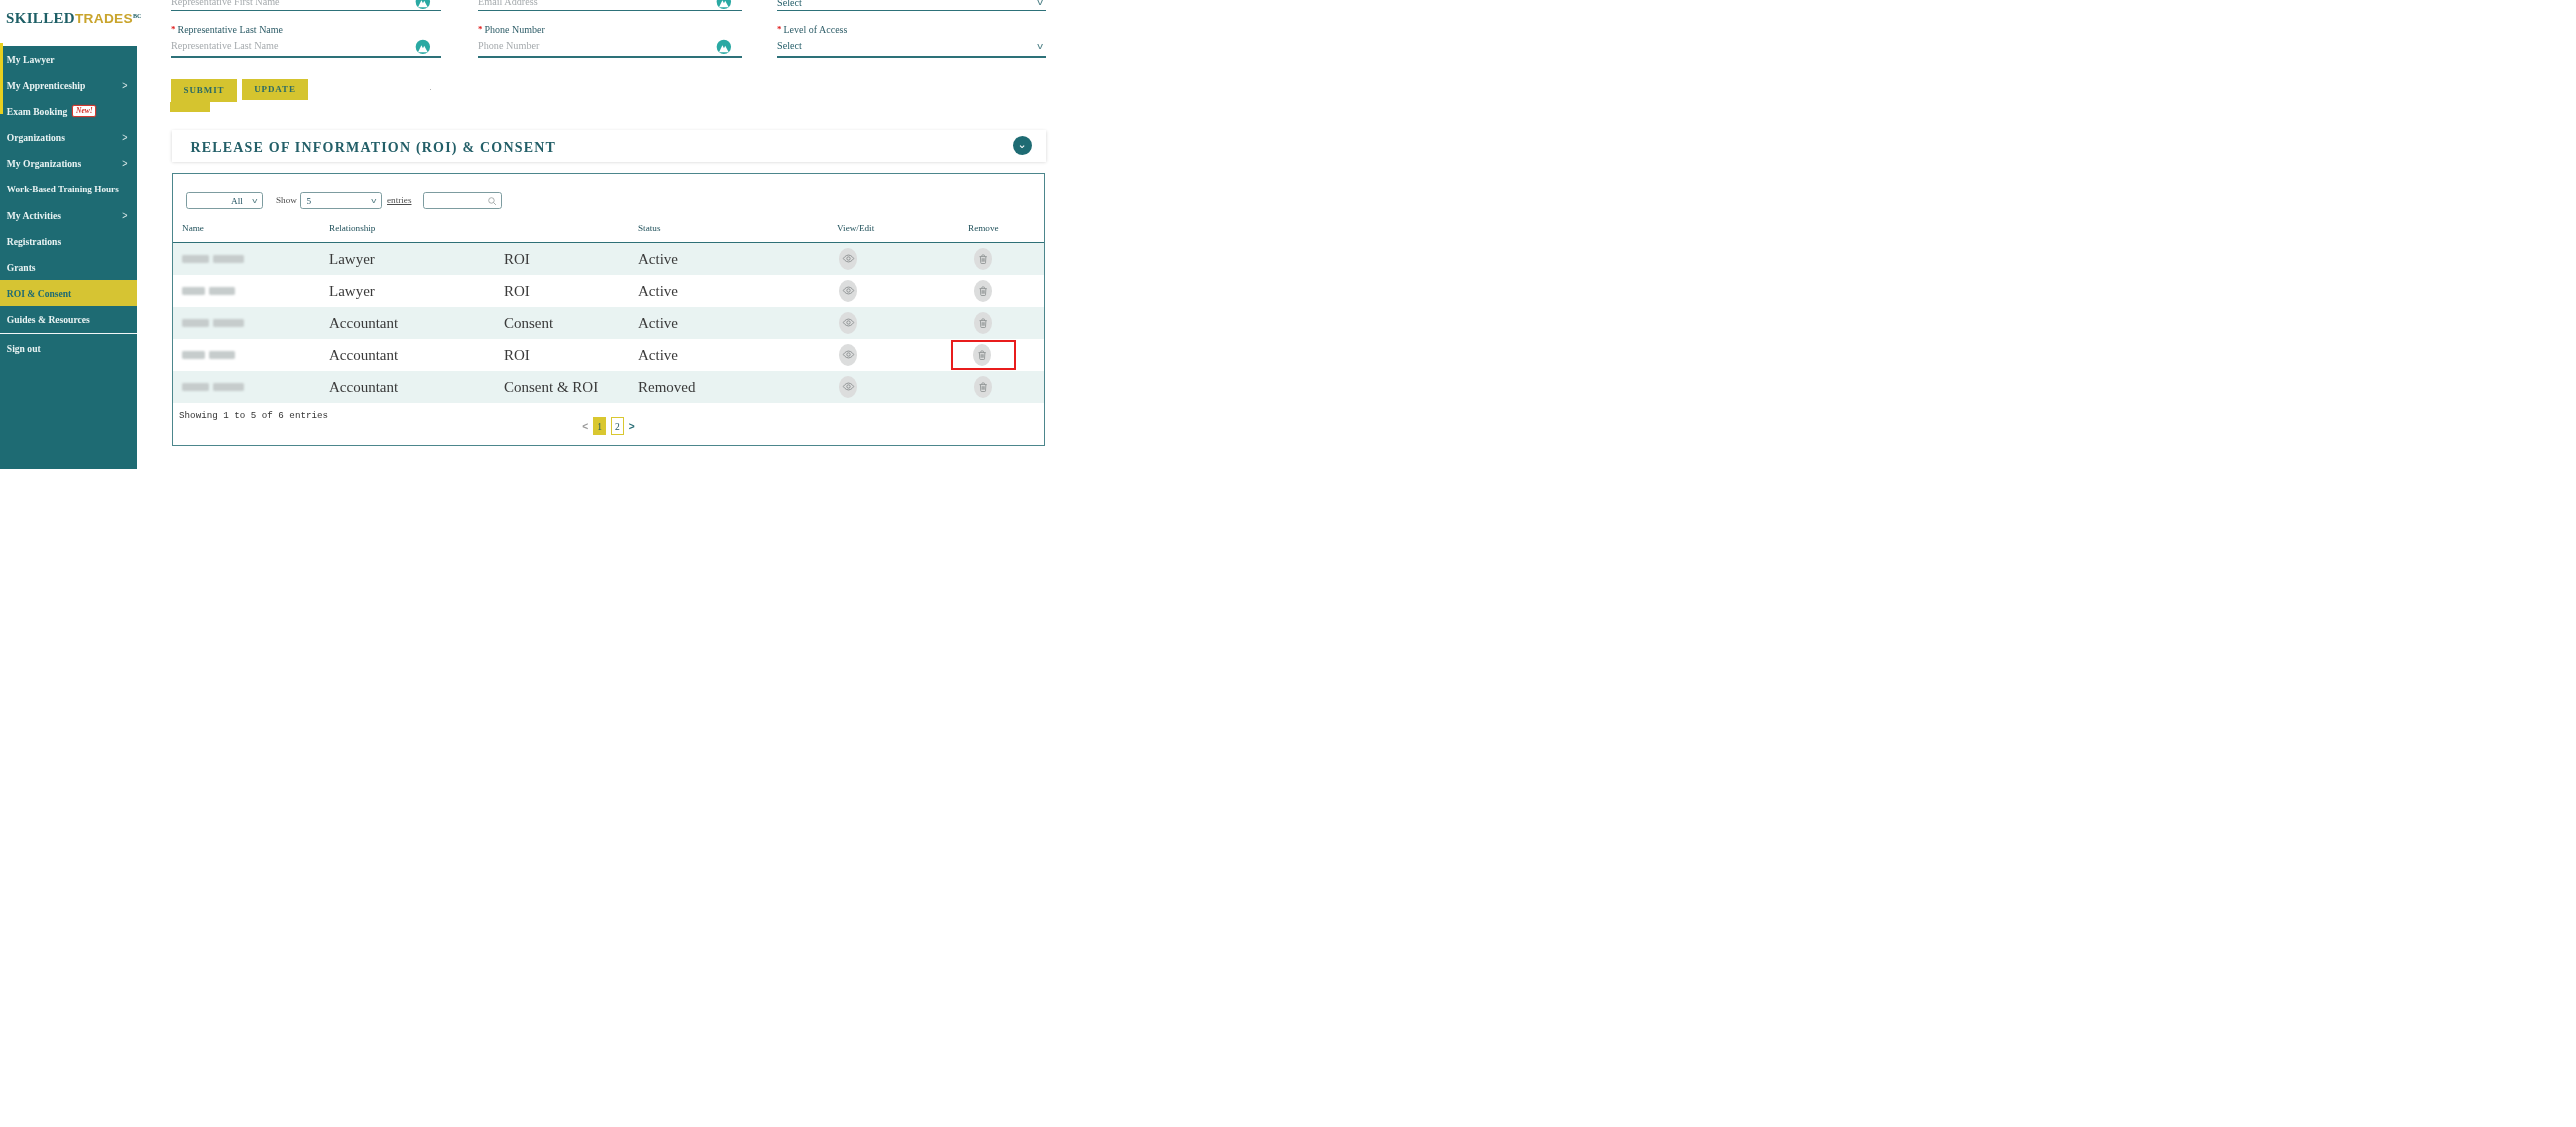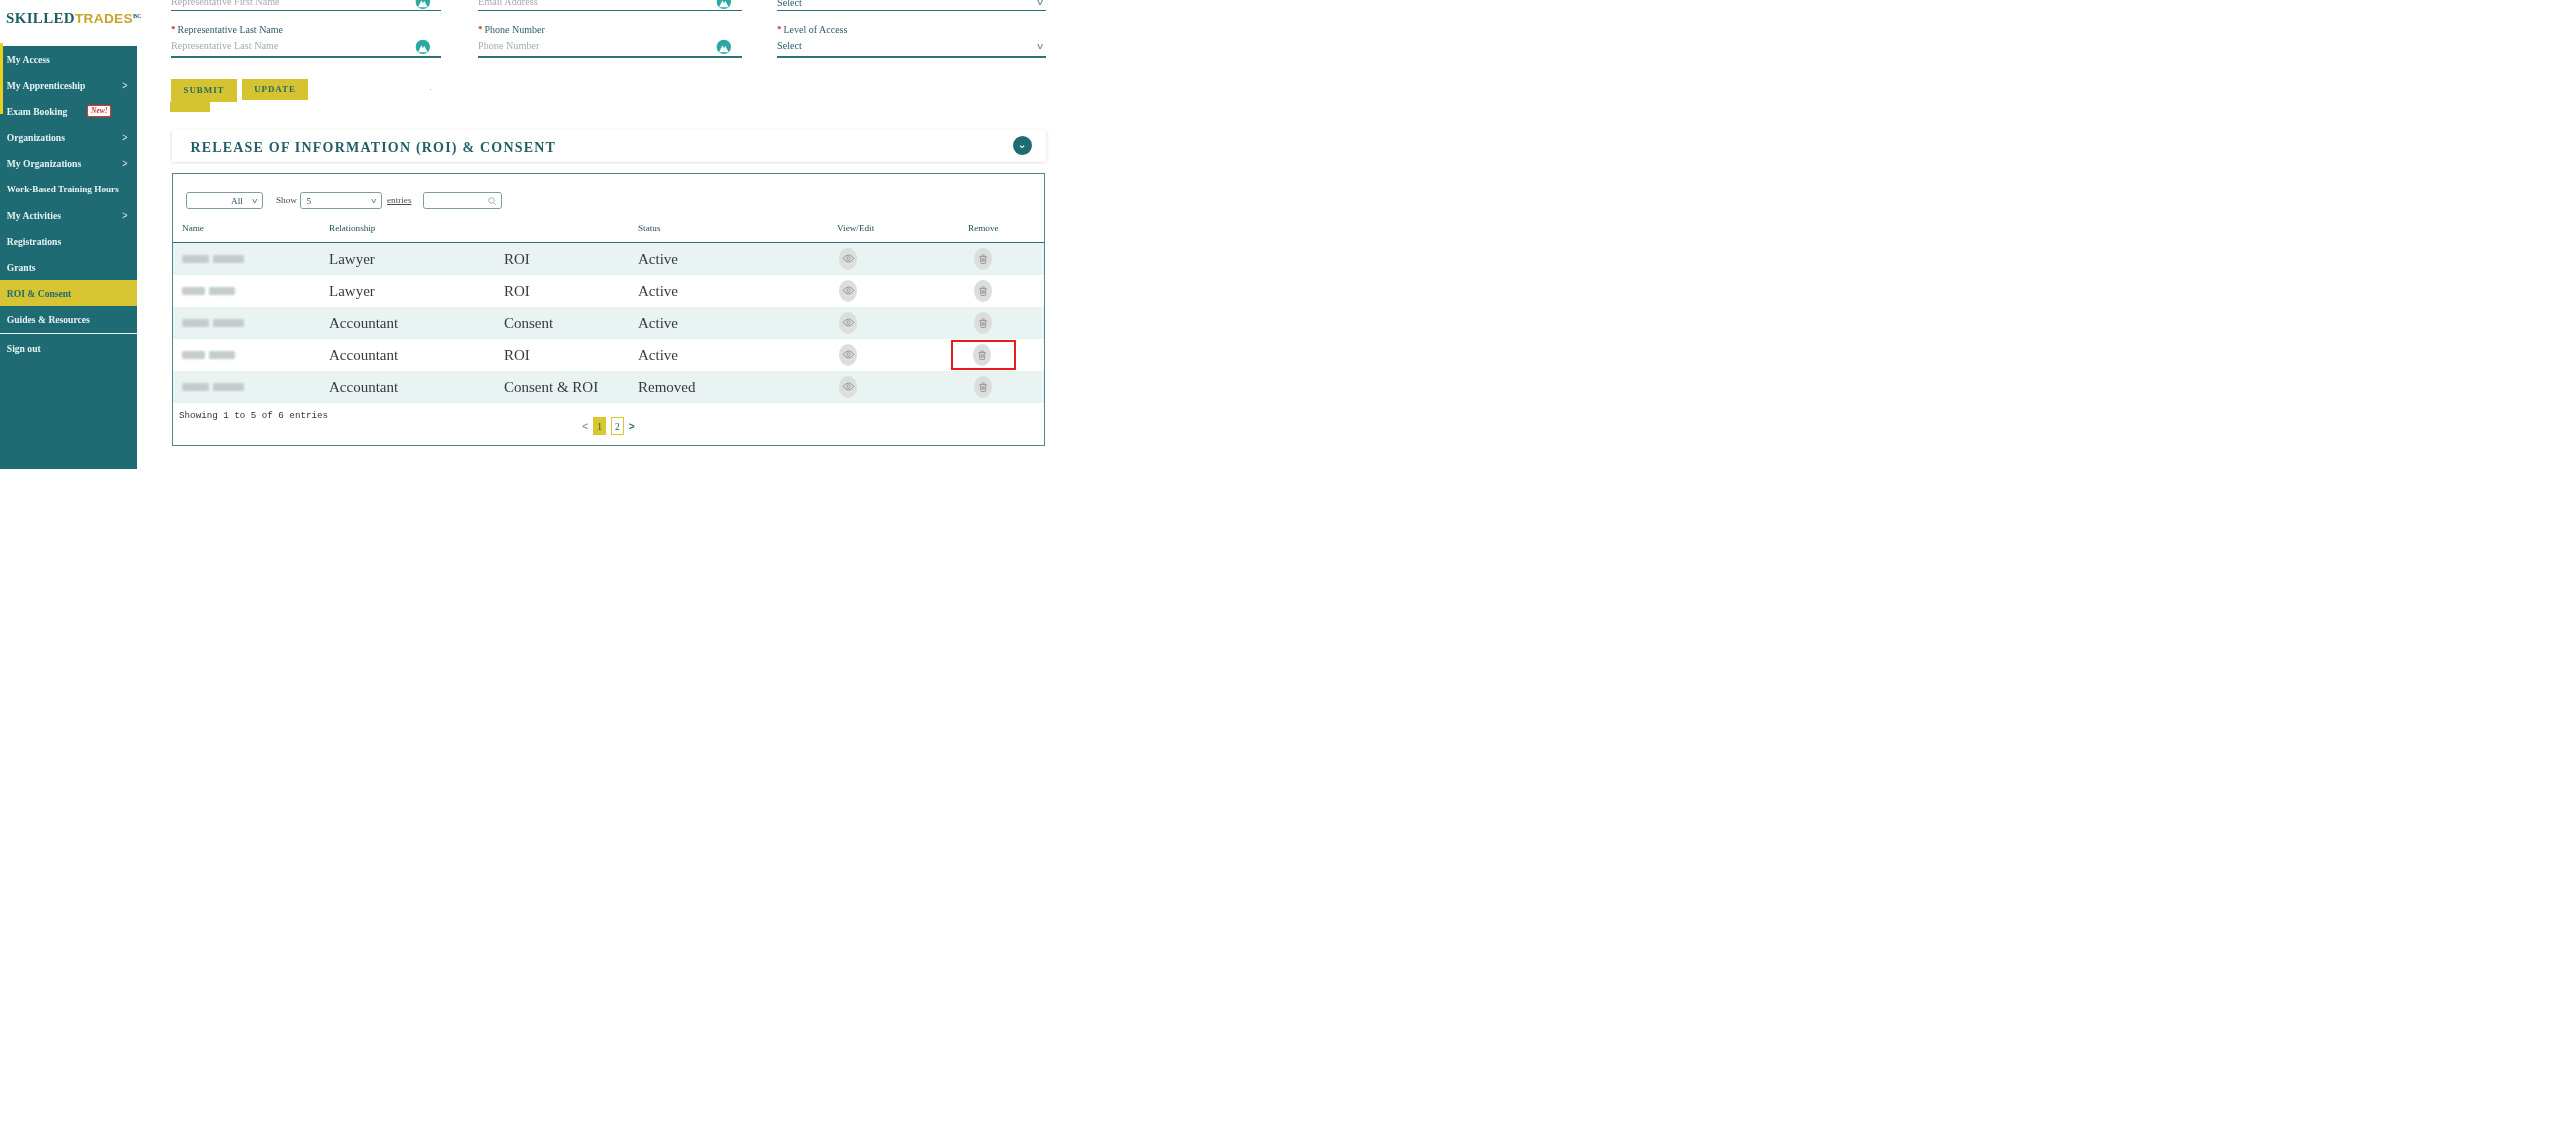--- a/index.html
+++ b/index.html
@@ -13,21 +13,21 @@
   .brand .w3 { font-family:"Liberation Serif",serif; font-weight:600; font-size:6.1px; color:#1e5f66; vertical-align:super; }
 
   
   .sidebar { position:absolute; left:0; top:46px; width:137px; height:423px; background:#1e6b73; }
   .yellow-strip { position:absolute; left:0; top:-3.4px; width:2.7px; height:71px; background:#e8d01f; }
   .side-item { position:relative; height:26px; display:flex; align-items:center; padding:0 9.6px 0 6.8px;
                color:#e9f3f3; font-size:9.6px; font-weight:bold; cursor:pointer; }
   .side-item .lbl { flex:0 1 auto; }
   .side-item .chev { margin-left:auto; font-family:"Liberation Sans",sans-serif; font-size:9px; font-weight:400; color:#d9e8e8; transform:scaleY(1.3); }
   .side-item.active { background:#d6c433; color:#1e6b73; }
-  .side-badge { display:inline-block; margin-left:20px; background:#fff; border:0.7px solid #d43a2f; color:#d4322a;
+  .side-badge { display:inline-block; margin-left:5px; background:#fff; border:0.7px solid #d43a2f; color:#d4322a;
                 font-size:7.5px; font-weight:bold; font-style:italic; padding:0 2.7px 0.7px 2.7px; border-radius:2px;
                 box-shadow:0 0 2px rgba(212,50,42,.6); }
   .side-divider { height:0.7px; background:#f2f7f7; margin:1.4px 0 1.4px 0; }
 
   
   .fcol { position:absolute; }
   .fcol1 { left:171px; width:270px; }
   .fcol2 { left:478px; width:264px; }
   .fcol3 { left:777px; width:269px; }
   .field { position:absolute; left:0; right:0; }
@@ -126,21 +126,21 @@
 <div class="screen">
 
   <div class="brand">
     <span class="w1">SKILLED</span><span class="w2">TRADES</span><span class="w3">BC</span>
   </div>
 
   <nav class="sidebar">
     <div class="yellow-strip"></div>
 
     <div class="side-item">
-      <span class="lbl">My Access</span>
+      <span class="lbl">My Lawyer</span>
     </div>
     <div class="side-item">
       <span class="lbl">My Apprenticeship</span>
       <span class="chev">&gt;</span>
     </div>
     <div class="side-item">
       <span class="lbl">Exam Booking</span>
       <span class="side-badge">New!</span>
     </div>
     <div class="side-item">

